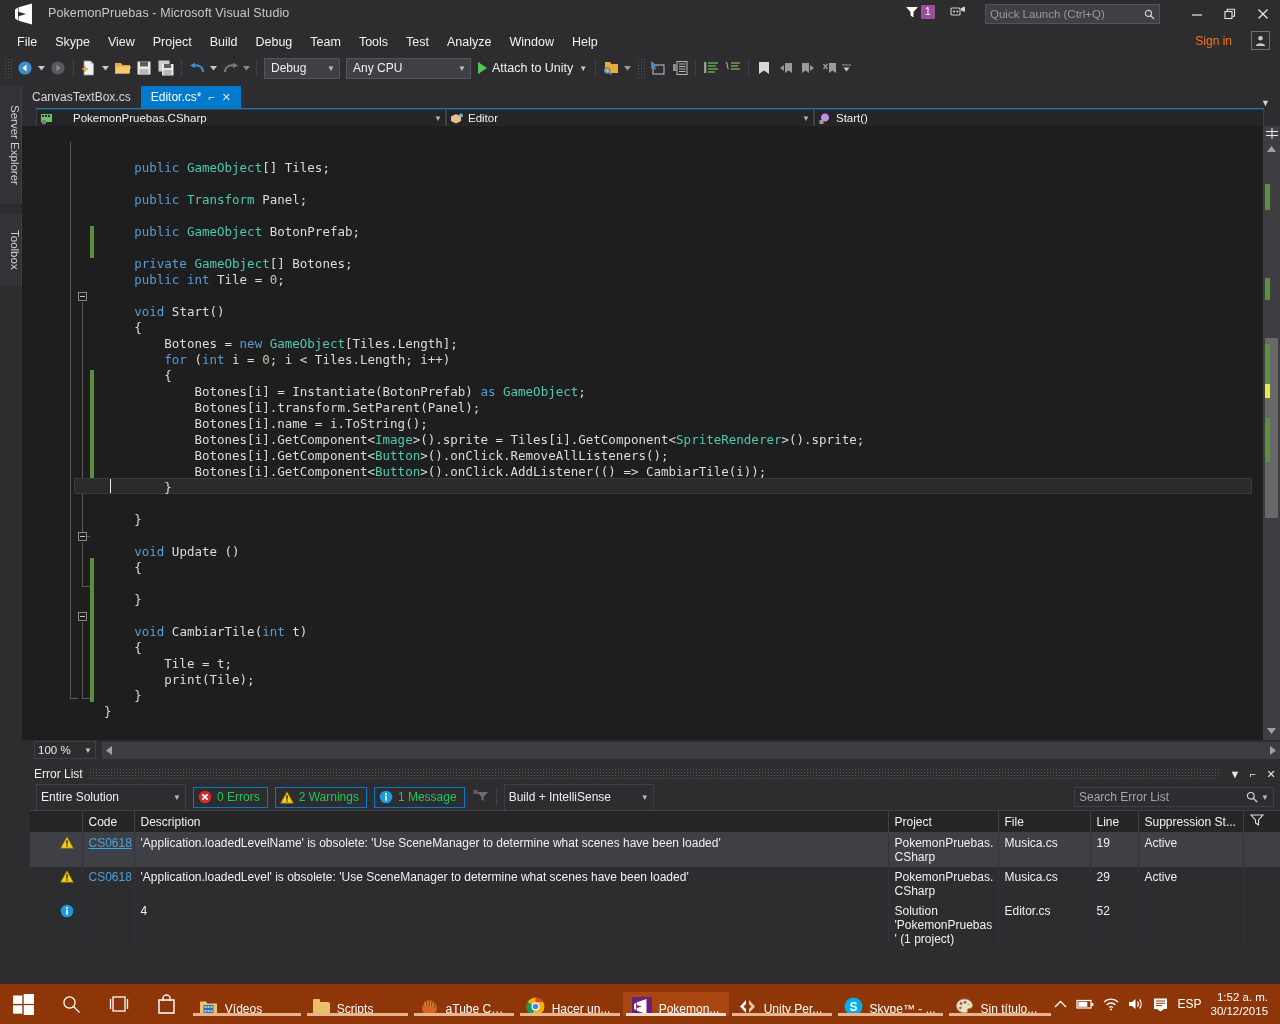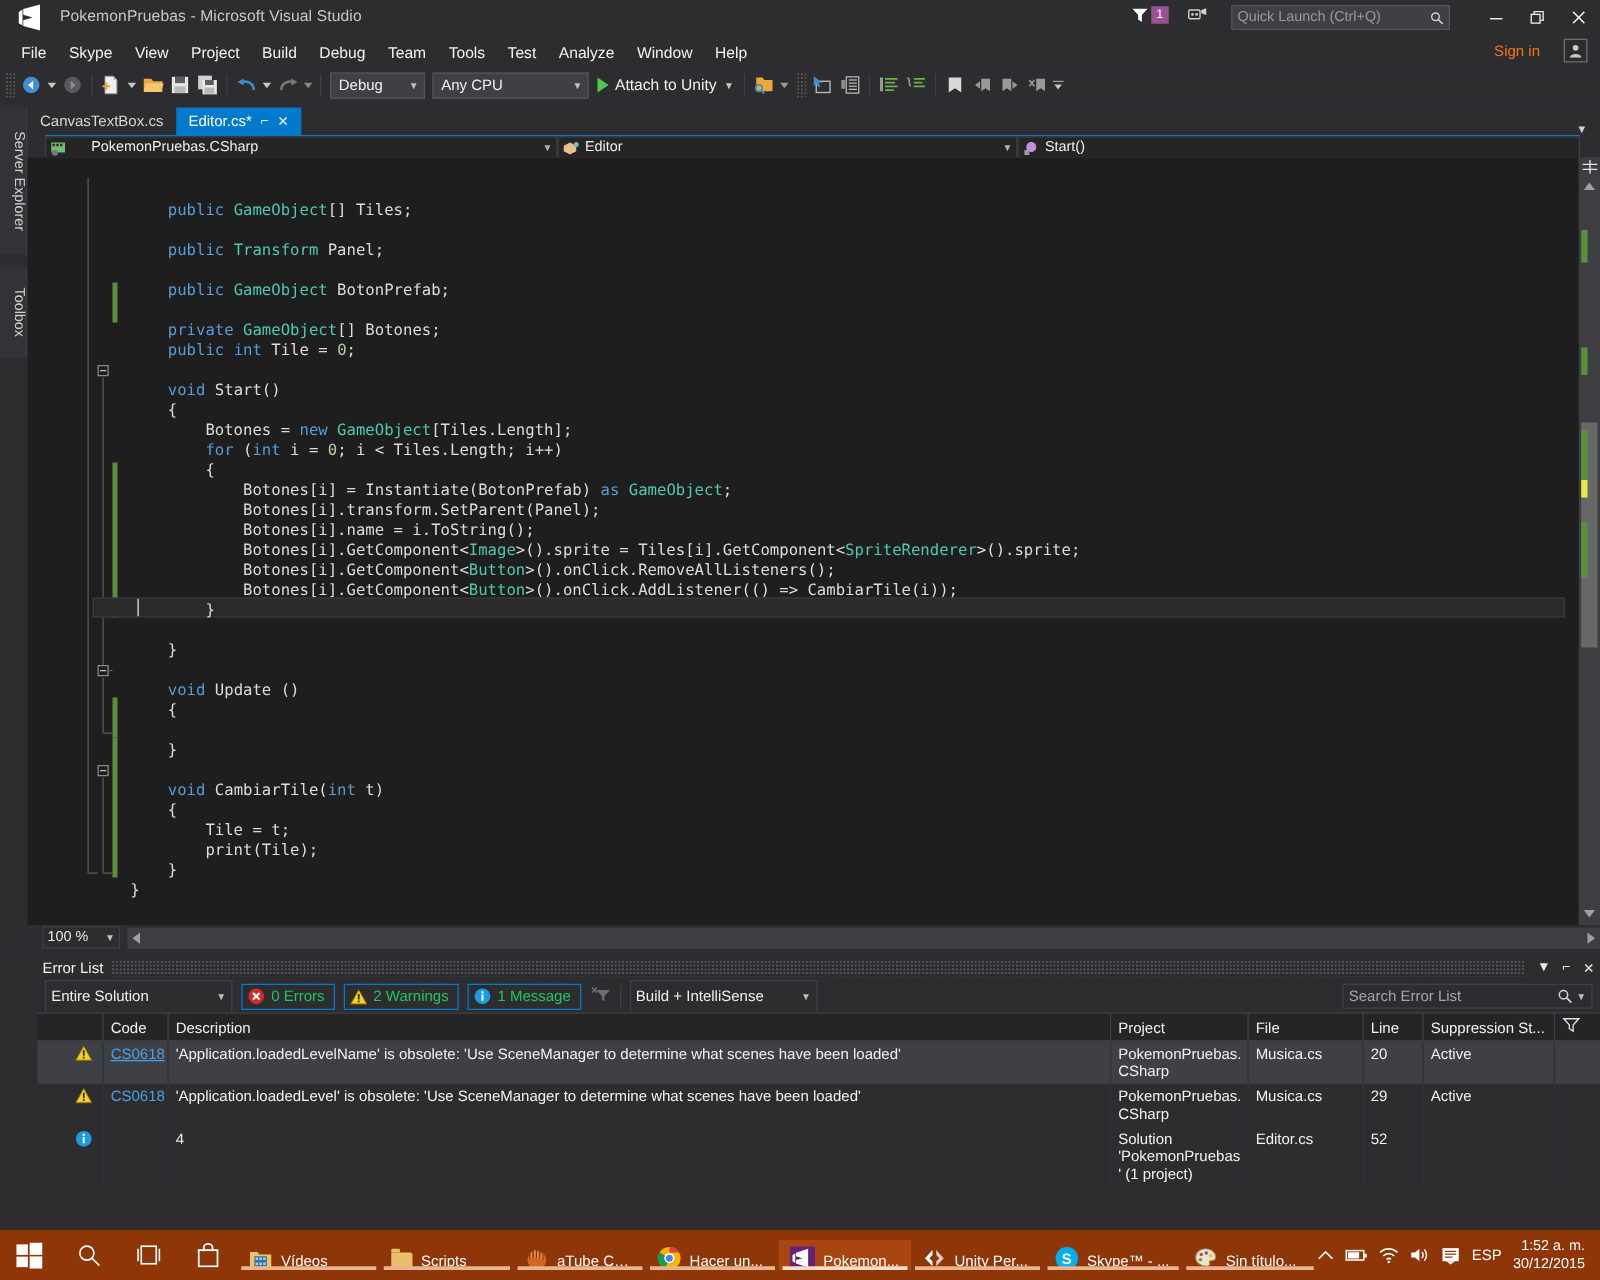--- a/index.html
+++ b/index.html
@@ -730,21 +730,21 @@
             <svg class="wicon" viewBox="0 0 14 13">
               <path d="M7 0.8 L13.4 12.2 L0.6 12.2 Z" fill="#f5d020" stroke="#8a7000" stroke-width=".8"></path>
               <rect x="6.3" y="4.2" width="1.4" height="4.4" fill="#2d2d00"></rect>
               <rect x="6.3" y="9.4" width="1.4" height="1.4" fill="#2d2d00"></rect>
             </svg>
           </td>
           <td><span class="codelink u">CS0618</span></td>
           <td>'Application.loadedLevelName' is obsolete: 'Use SceneManager to determine what scenes have been loaded'</td>
           <td>PokemonPruebas. CSharp</td>
           <td>Musica.cs</td>
-          <td>20</td>
+          <td>19</td>
           <td>Active</td>
           <td></td>
         </tr>
         <tr>
           <td style="text-align:right;padding-right:8px">
             <svg class="wicon" viewBox="0 0 14 13">
               <path d="M7 0.8 L13.4 12.2 L0.6 12.2 Z" fill="#f5d020" stroke="#8a7000" stroke-width=".8"></path>
               <rect x="6.3" y="4.2" width="1.4" height="4.4" fill="#2d2d00"></rect>
               <rect x="6.3" y="9.4" width="1.4" height="1.4" fill="#2d2d00"></rect>
             </svg>

